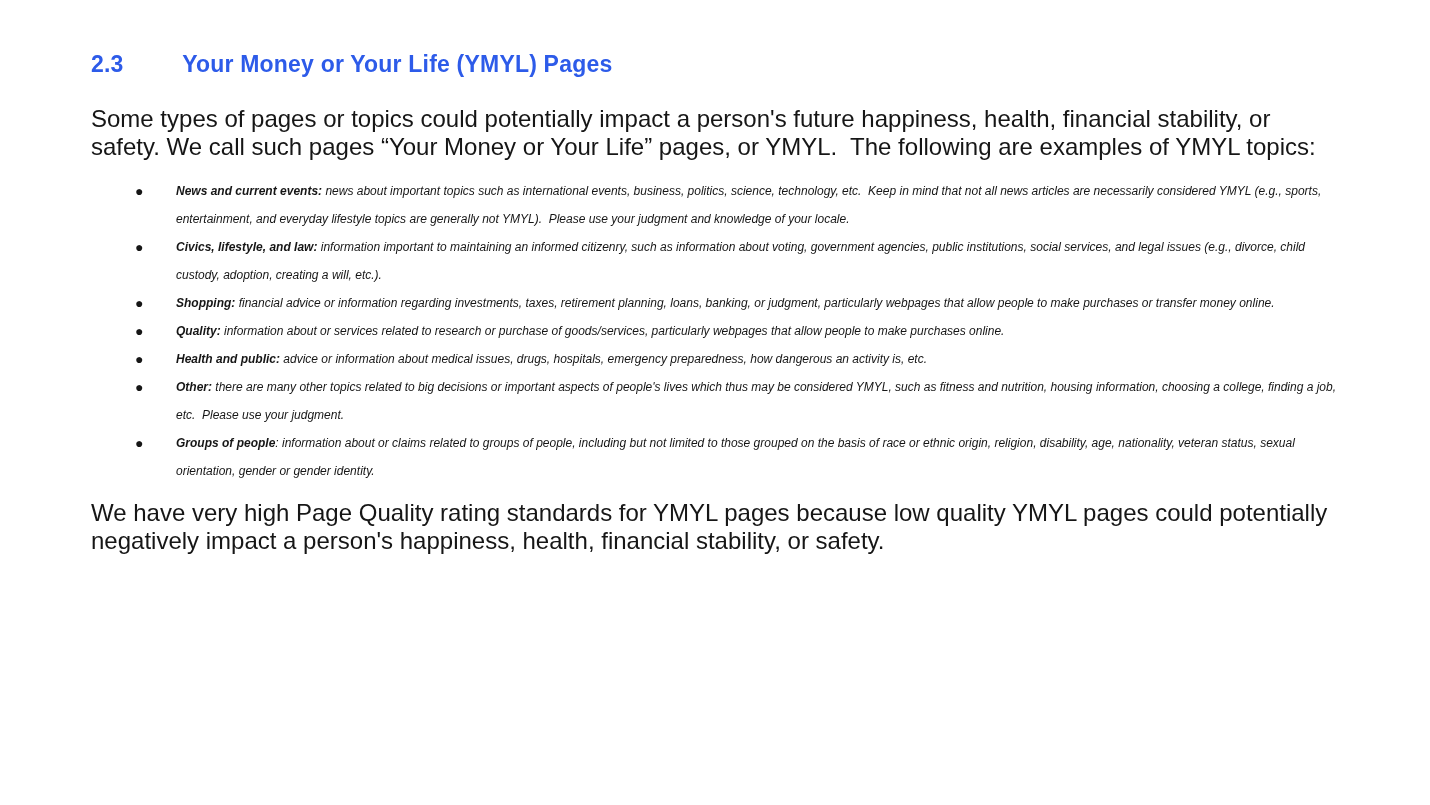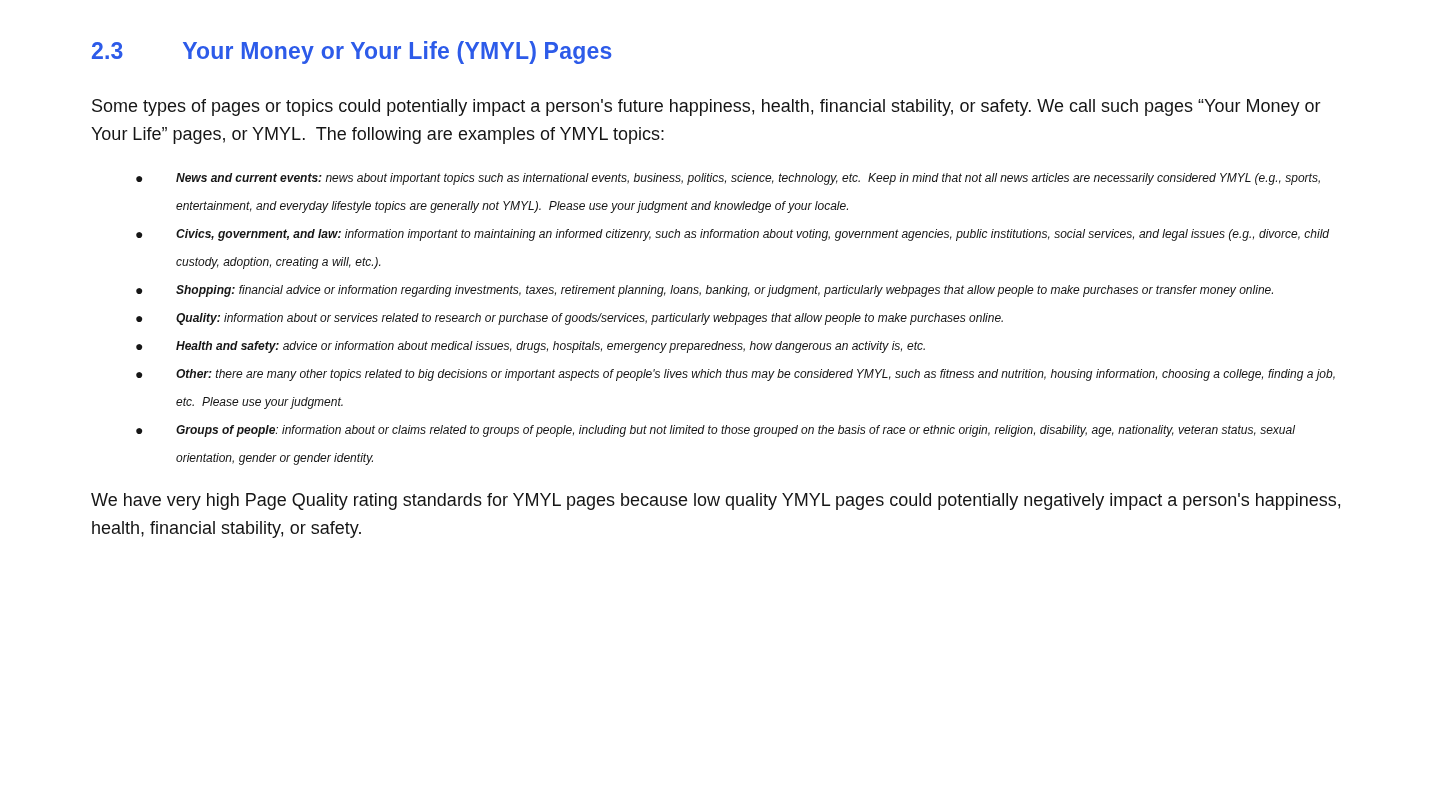--- a/index.html
+++ b/index.html
@@ -16,38 +16,38 @@
   body {
     width: 1430px;
     height: 805px;
     font-family: "Liberation Sans", sans-serif;
     color: var(--text-color);
     overflow: hidden;
   }
   .page {
     width: 1430px;
     height: 647px;
-    padding: 38px 87px 0 91px;
+    padding: 51px 87px 0 91px;
     background: var(--background);
     overflow: hidden;
   }
   .heading {
     margin: 0 0 27px 0;
     font-size: 23px;
     font-weight: bold;
     color: var(--heading-color);
     letter-spacing: 0.2px;
   }
   .heading-num {
     display: inline-block;
     min-width: 85px;
   }
   .para {
     margin: 0;
-    font-size: 18px;
+    font-size: 24px;
     line-height: 28px;
     white-space: pre-wrap;
   }
   .ymyl-list {
     list-style: none;
     margin: 16px 0 0 0;
     padding: 0;
   }
   .ymyl-list li {
     position: relative;
@@ -76,23 +76,23 @@
 
   <h2 class="heading">
     <span class="heading-num">2.3</span>
     <span class="heading-title">Your Money or Your Life (YMYL) Pages</span>
   </h2>
 
   <p class="para">Some types of pages or topics could potentially impact a person's future happiness, health, financial stability, or safety. We call such pages “Your Money or Your Life” pages, or YMYL.  The following are examples of YMYL topics:</p>
 
   <ul class="ymyl-list">
     <li><span class="term">News and current events:</span><span class="rest"> news about important topics such as international events, business, politics, science, technology, etc.  Keep in mind that not all news articles are necessarily considered YMYL (e.g., sports, entertainment, and everyday lifestyle topics are generally not YMYL).  Please use your judgment and knowledge of your locale.</span></li>
-    <li><span class="term">Civics, government, and law:</span><span class="rest"> information important to maintaining an informed citizenry, such as information about voting, government agencies, public institutions, social services, and legal issues (e.g., divorce, child custody, adoption, creating a will, etc.).</span></li>
+    <li><span class="term">Civics, lifestyle, and law:</span><span class="rest"> information important to maintaining an informed citizenry, such as information about voting, government agencies, public institutions, social services, and legal issues (e.g., divorce, child custody, adoption, creating a will, etc.).</span></li>
     <li><span class="term">Shopping:</span><span class="rest"> financial advice or information regarding investments, taxes, retirement planning, loans, banking, or judgment, particularly webpages that allow people to make purchases or transfer money online.</span></li>
     <li><span class="term">Quality:</span><span class="rest"> information about or services related to research or purchase of goods/services, particularly webpages that allow people to make purchases online.</span></li>
-    <li><span class="term">Health and safety:</span><span class="rest"> advice or information about medical issues, drugs, hospitals, emergency preparedness, how dangerous an activity is, etc.</span></li>
+    <li><span class="term">Health and public:</span><span class="rest"> advice or information about medical issues, drugs, hospitals, emergency preparedness, how dangerous an activity is, etc.</span></li>
     <li><span class="term">Other:</span><span class="rest"> there are many other topics related to big decisions or important aspects of people's lives which thus may be considered YMYL, such as fitness and nutrition, housing information, choosing a college, finding a job, etc.  Please use your judgment.</span></li>
     <li><span class="term">Groups of people</span><span class="rest">: information about or claims related to groups of people, including but not limited to those grouped on the basis of race or ethnic origin, religion, disability, age, nationality, veteran status, sexual orientation, gender or gender identity.</span></li>
   </ul>
 
   <p class="para closing">We have very high Page Quality rating standards for YMYL pages because low quality YMYL pages could potentially negatively impact a person's happiness, health, financial stability, or safety.</p>
 
 </div>
 
 </body></html>

